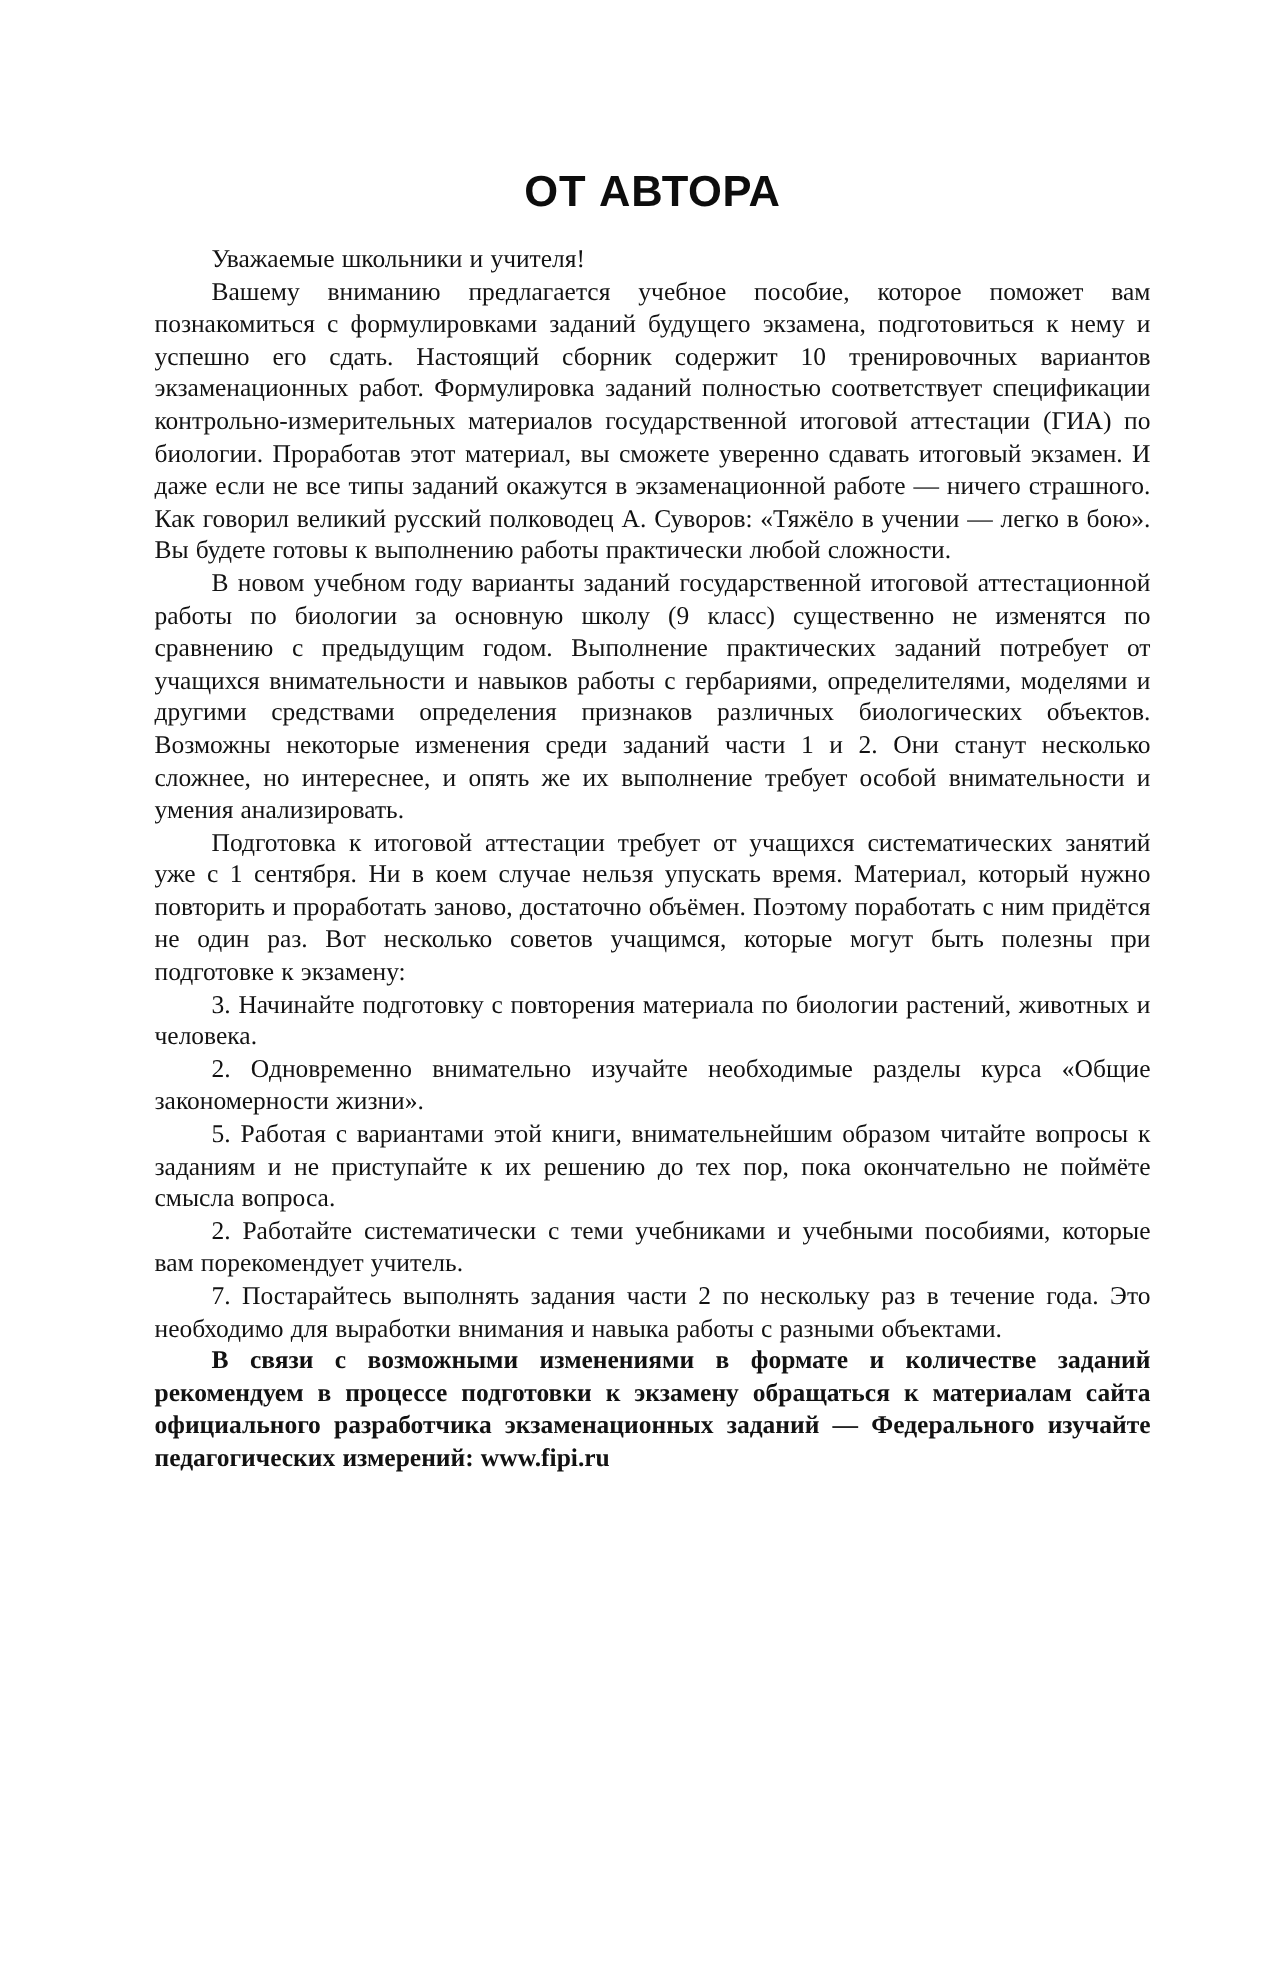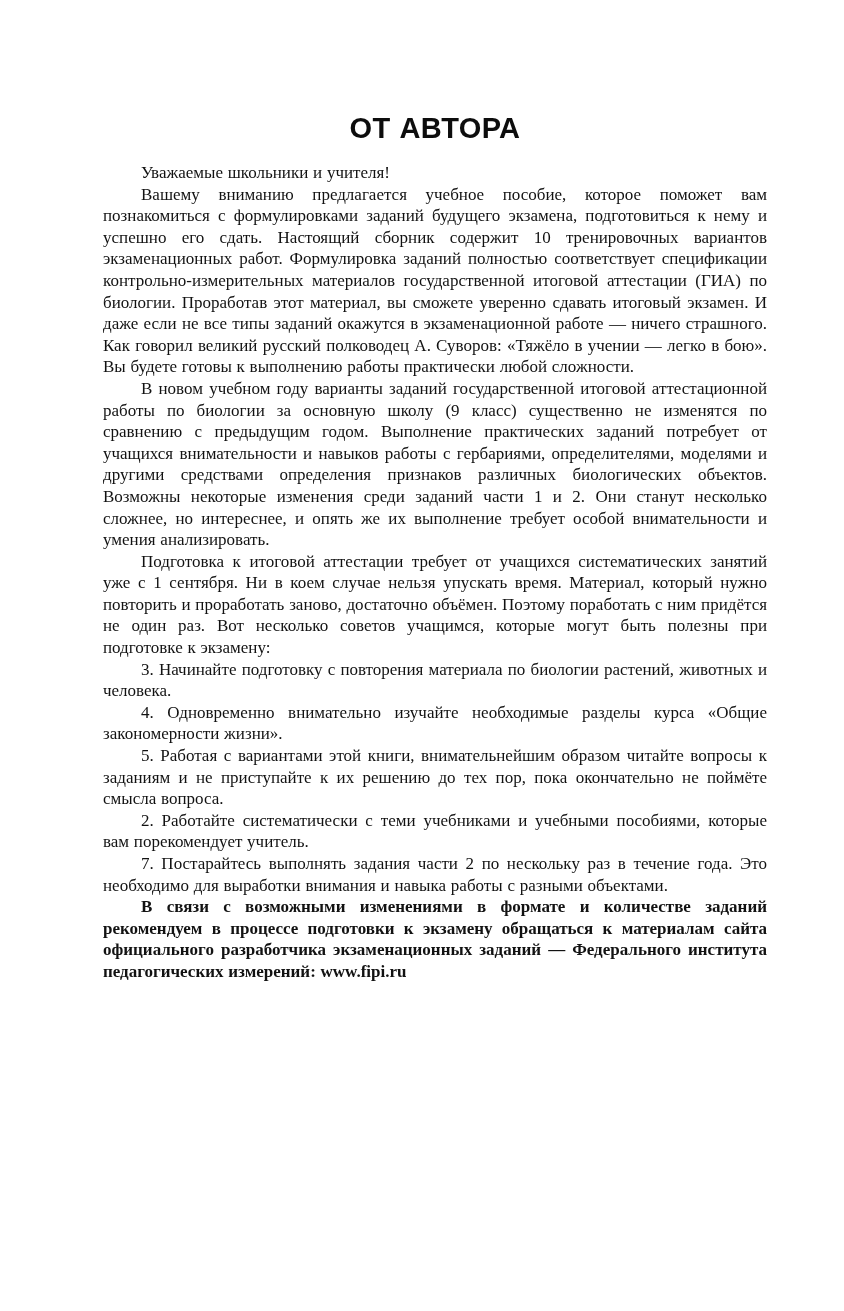--- a/index.html
+++ b/index.html
@@ -49,19 +49,19 @@
 <body>
 
 <div class="page">
   <div class="content">
     <h1 class="doc-title">ОТ АВТОРА</h1>
     <p class="para">Уважаемые школьники и учителя!</p>
     <p class="para">Вашему вниманию предлагается учебное пособие, которое поможет вам познакомиться с формулировками заданий будущего экзамена, подготовиться к нему и успешно его сдать. Настоящий сборник содержит 10 тренировочных вариантов экзаменационных работ. Формулировка заданий полностью соответствует спецификации контрольно-измерительных материалов государственной итоговой аттестации (ГИА) по биологии. Проработав этот материал, вы сможете уверенно сдавать итоговый экзамен. И даже если не все типы заданий окажутся в экзаменационной работе — ничего страшного. Как говорил великий русский полководец А. Суворов: «Тяжёло в учении — легко в бою». Вы будете готовы к выполнению работы практически любой сложности.</p>
     <p class="para">В новом учебном году варианты заданий государственной итоговой аттестационной работы по биологии за основную школу (9 класс) существенно не изменятся по сравнению с предыдущим годом. Выполнение практических заданий потребует от учащихся внимательности и навыков работы с гербариями, определителями, моделями и другими средствами определения признаков различных биологических объектов. Возможны некоторые изменения среди заданий части 1 и 2. Они станут несколько сложнее, но интереснее, и опять же их выполнение требует особой внимательности и умения анализировать.</p>
     <p class="para">Подготовка к итоговой аттестации требует от учащихся систематических занятий уже с 1 сентября. Ни в коем случае нельзя упускать время. Материал, который нужно повторить и проработать заново, достаточно объёмен. Поэтому поработать с ним придётся не один раз. Вот несколько советов учащимся, которые могут быть полезны при подготовке к экзамену:</p>
     <p class="para">3. Начинайте подготовку с повторения материала по биологии растений, животных и человека.</p>
-    <p class="para">4. Одновременно внимательно изучайте необходимые разделы курса «Общие закономерности жизни».</p>
+    <p class="para">2. Одновременно внимательно изучайте необходимые разделы курса «Общие закономерности жизни».</p>
     <p class="para">5. Работая с вариантами этой книги, внимательнейшим образом читайте вопросы к заданиям и не приступайте к их решению до тех пор, пока окончательно не поймёте смысла вопроса.</p>
     <p class="para">2. Работайте систематически с теми учебниками и учебными пособиями, которые вам порекомендует учитель.</p>
     <p class="para">7. Постарайтесь выполнять задания части 2 по нескольку раз в течение года. Это необходимо для выработки внимания и навыка работы с разными объектами.</p>
-    <p class="para bold">В связи с возможными изменениями в формате и количестве заданий рекомендуем в процессе подготовки к экзамену обращаться к материалам сайта официального разработчика экзаменационных заданий — Федерального института педагогических измерений: www.fipi.ru</p>
+    <p class="para bold">В связи с возможными изменениями в формате и количестве заданий рекомендуем в процессе подготовки к экзамену обращаться к материалам сайта официального разработчика экзаменационных заданий — Федерального изучайте педагогических измерений: www.fipi.ru</p>
   </div>
 </div>
 
 </body></html>

